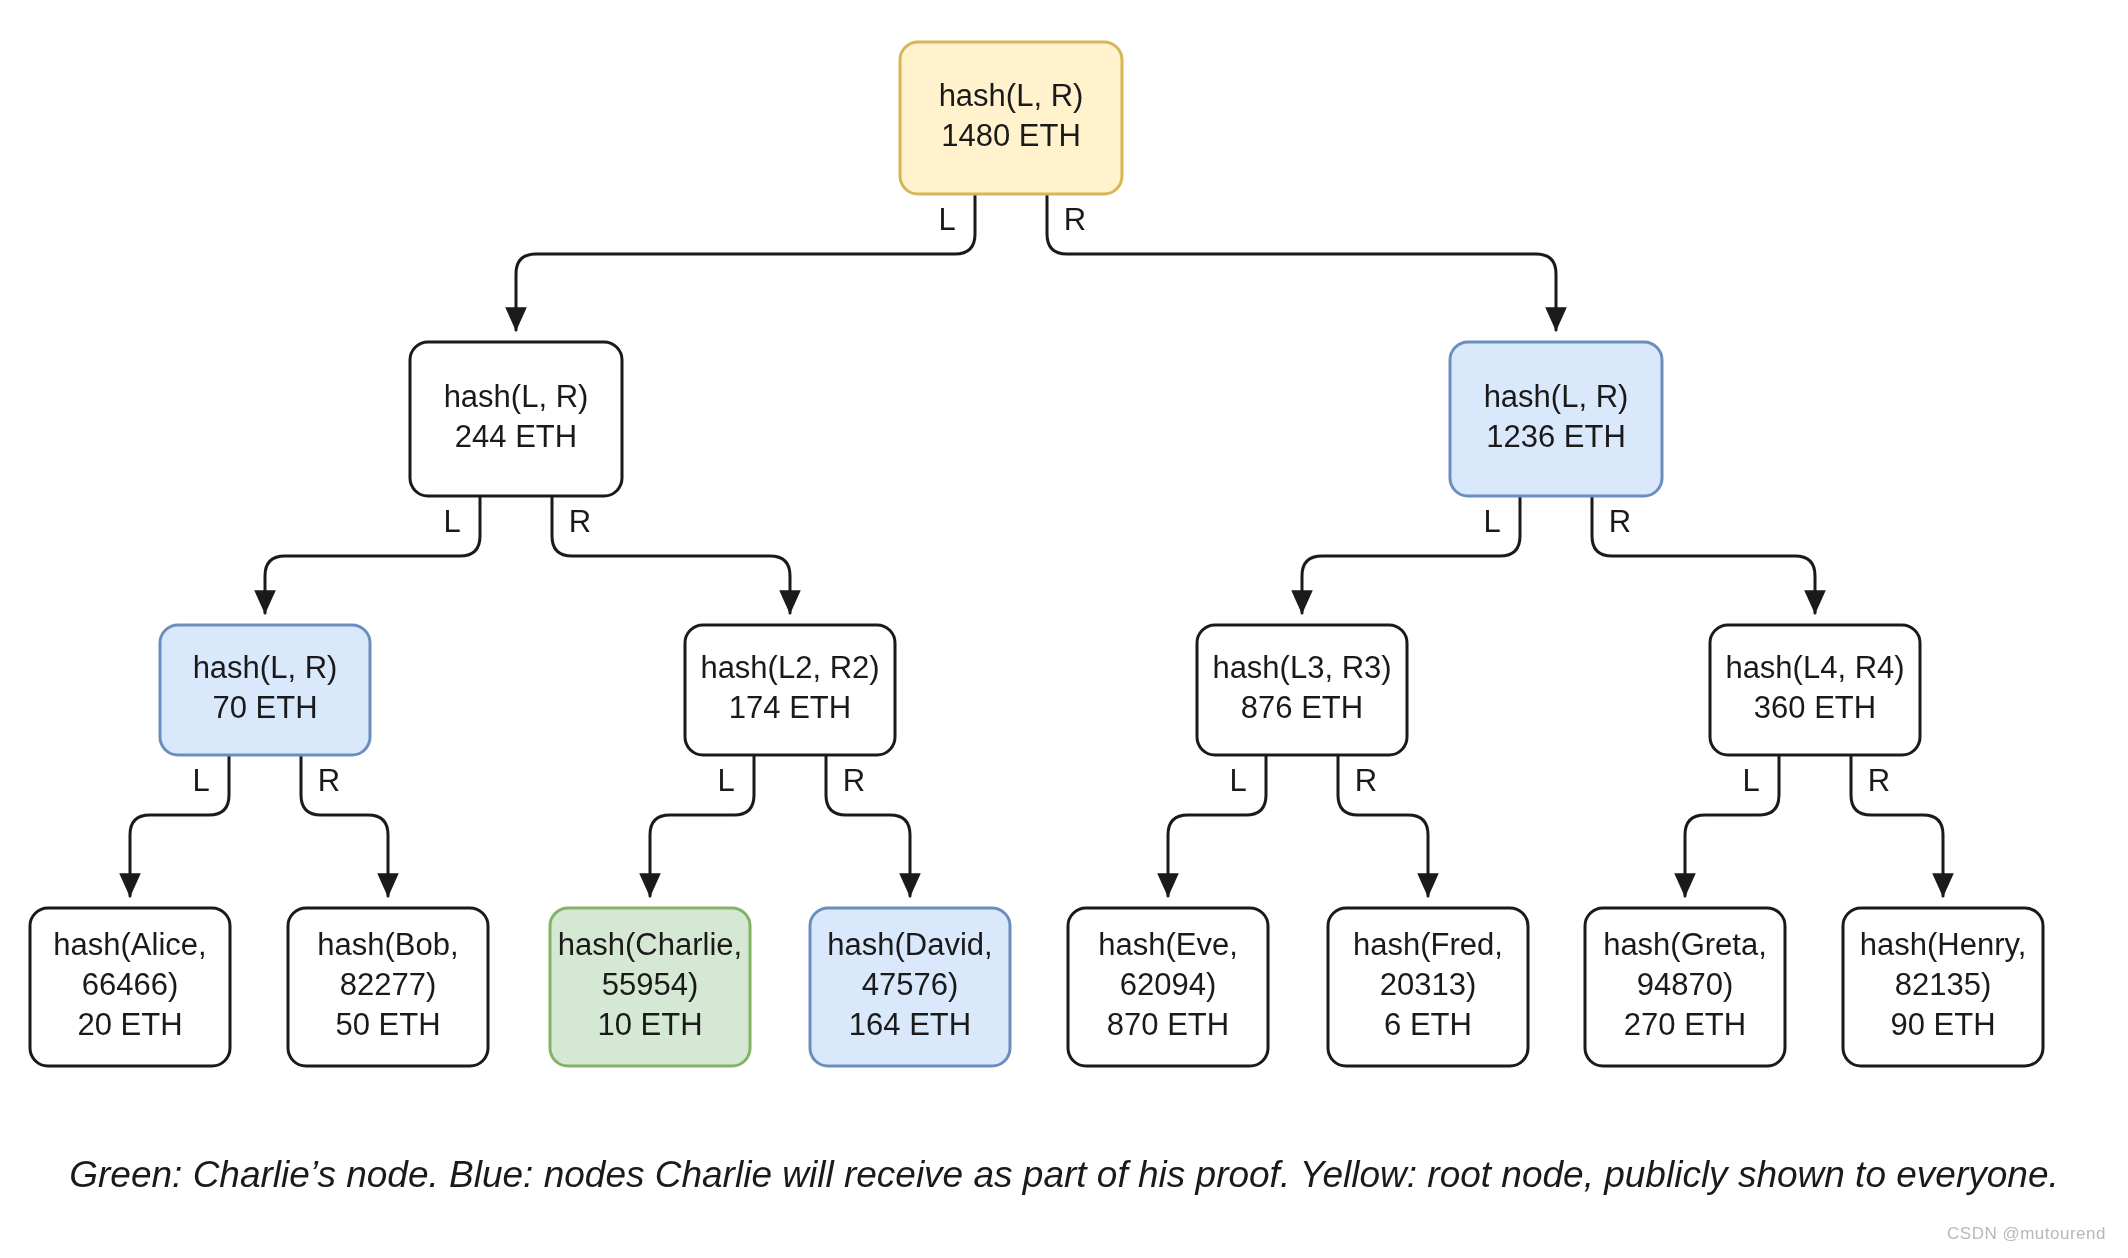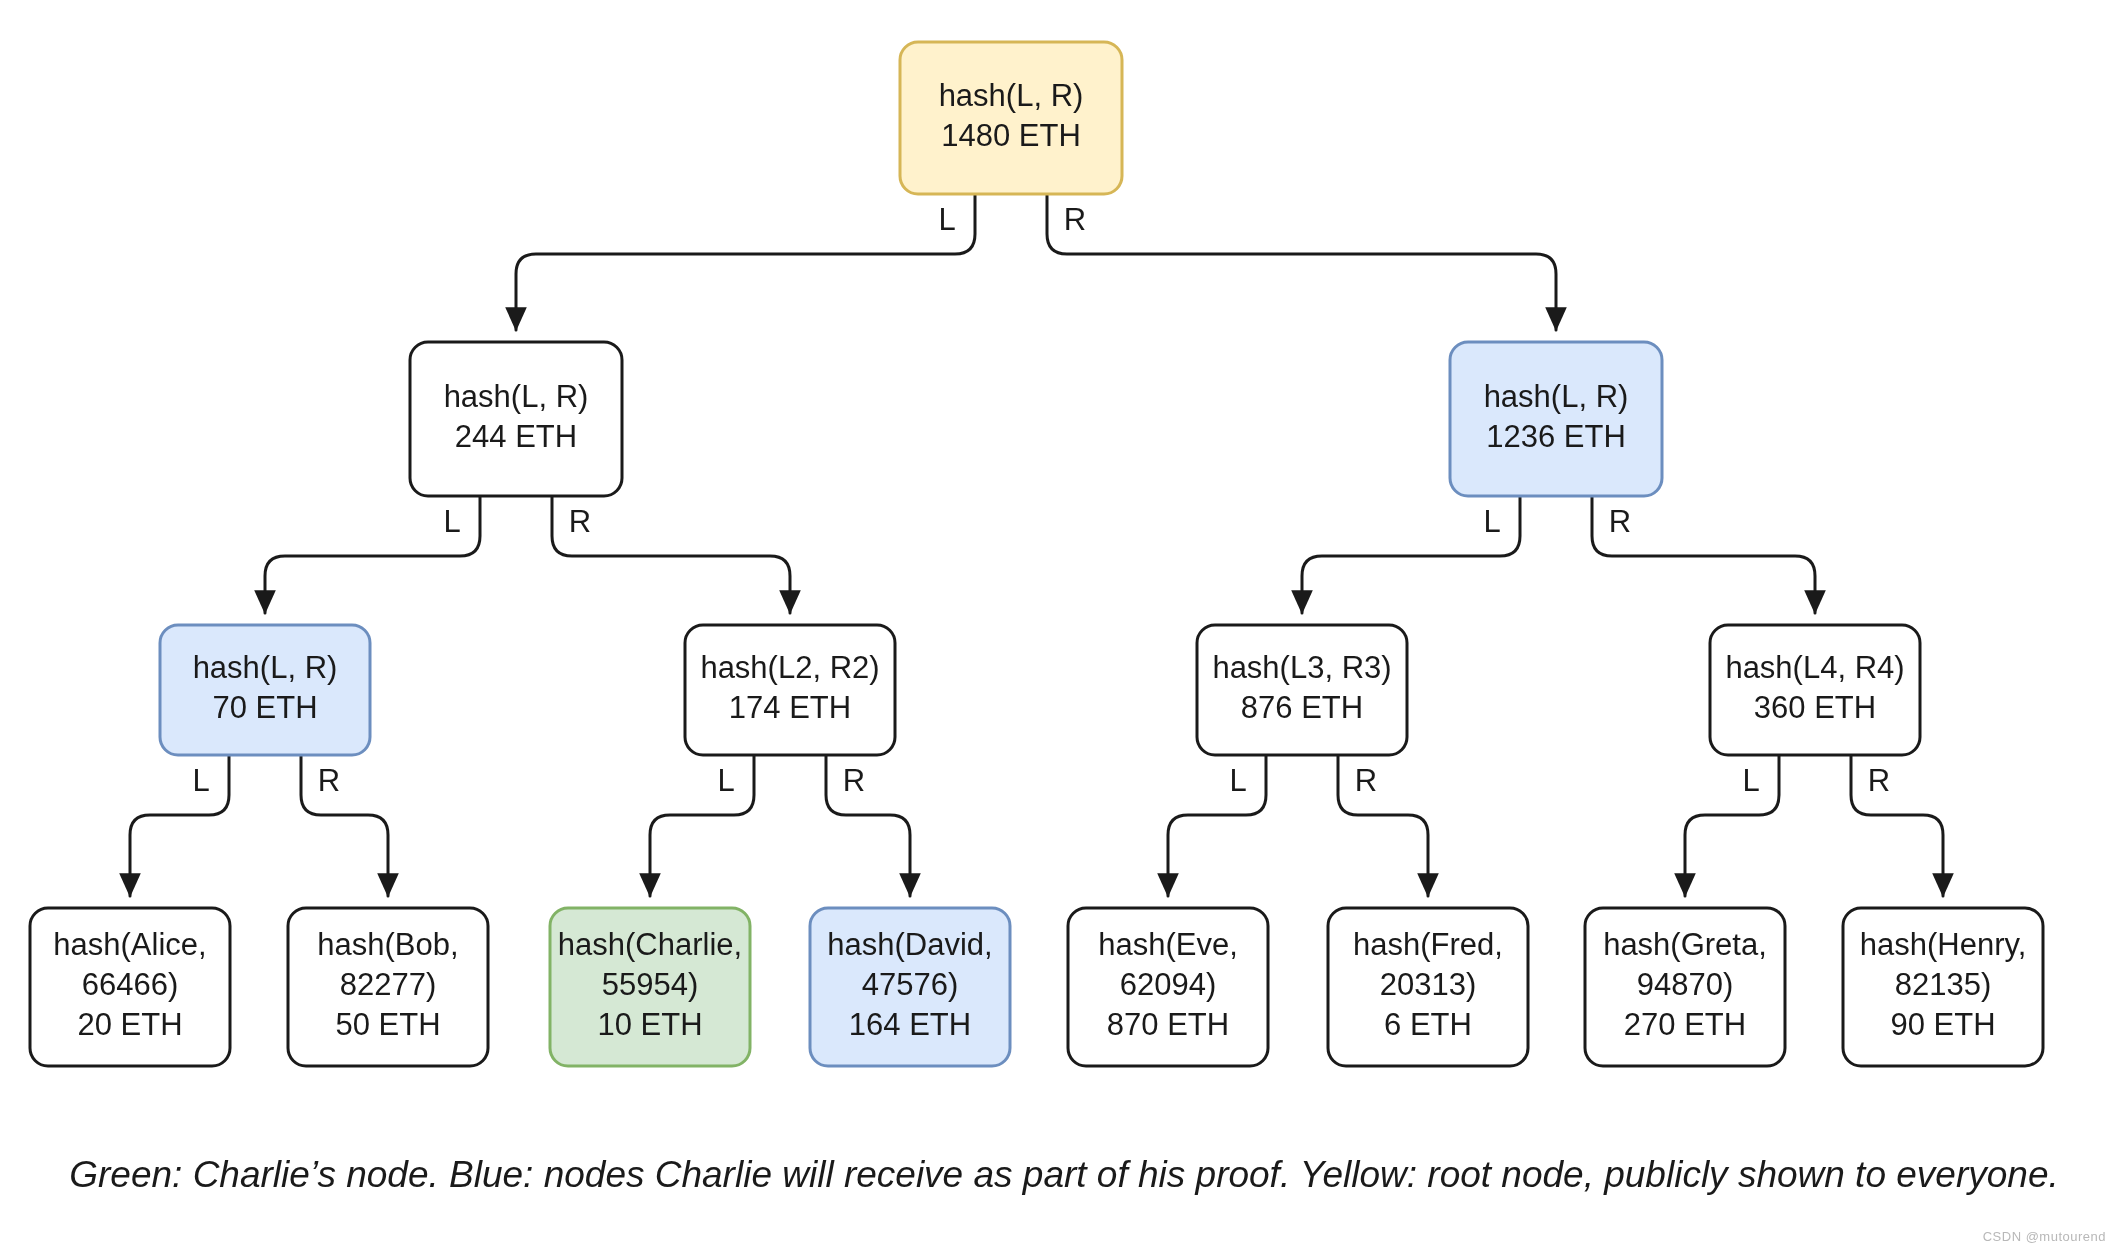--- a/index.html
+++ b/index.html
@@ -65,21 +65,21 @@
     color: #1a1a1a;
     padding: 0 30px;
     box-sizing: border-box;
     margin-top: 20px;
   }
   .watermark {
     position: absolute;
     right: 22px;
     bottom: 14px;
     font-family: "Liberation Sans", sans-serif;
-    font-size: 13px;
+    font-size: 17px;
     color: #b8b8b8;
     letter-spacing: 0.5px;
   }
 </style>
 </head>
 <body>
 
 <div id="diagram-root">
 
   <svg class="tree-canvas" id="tree-canvas" viewBox="0 0 2128 1120">

